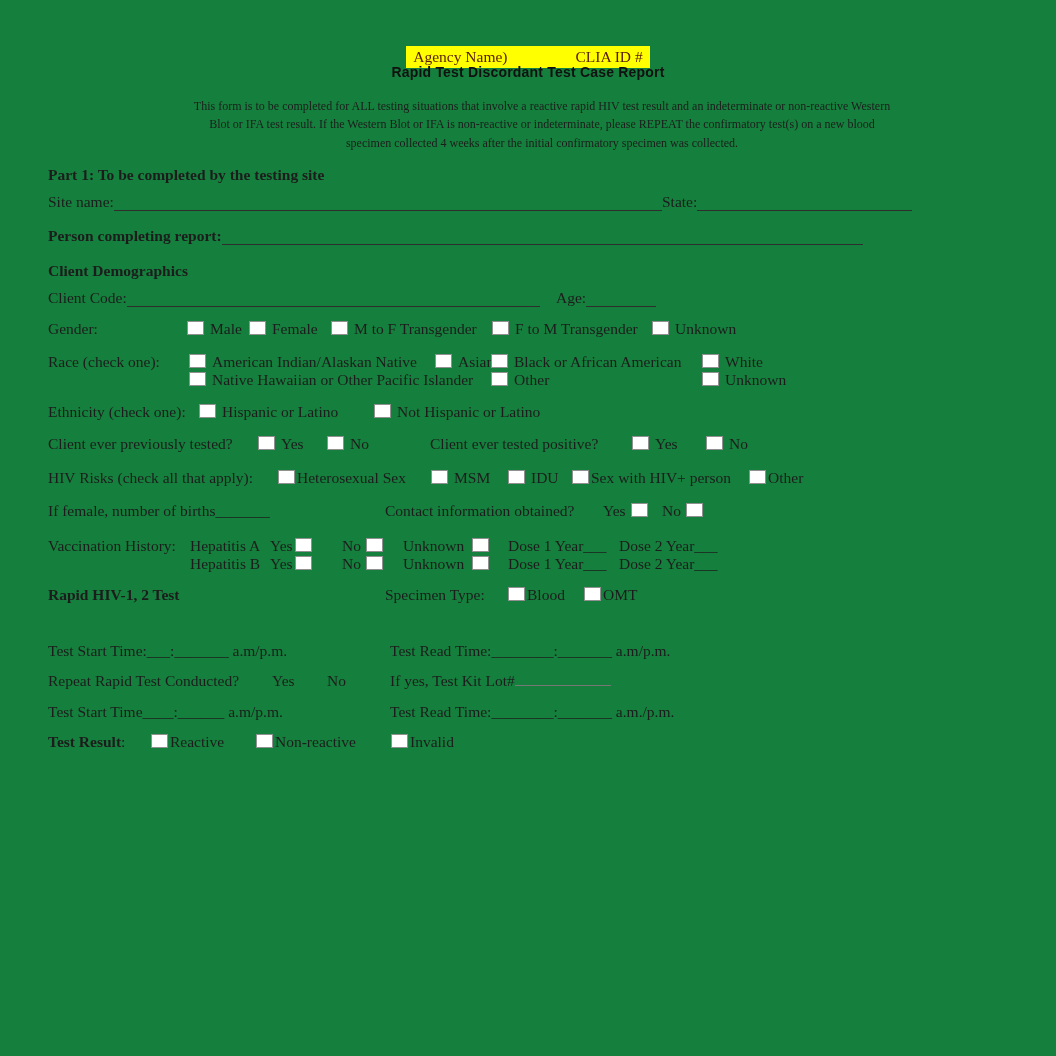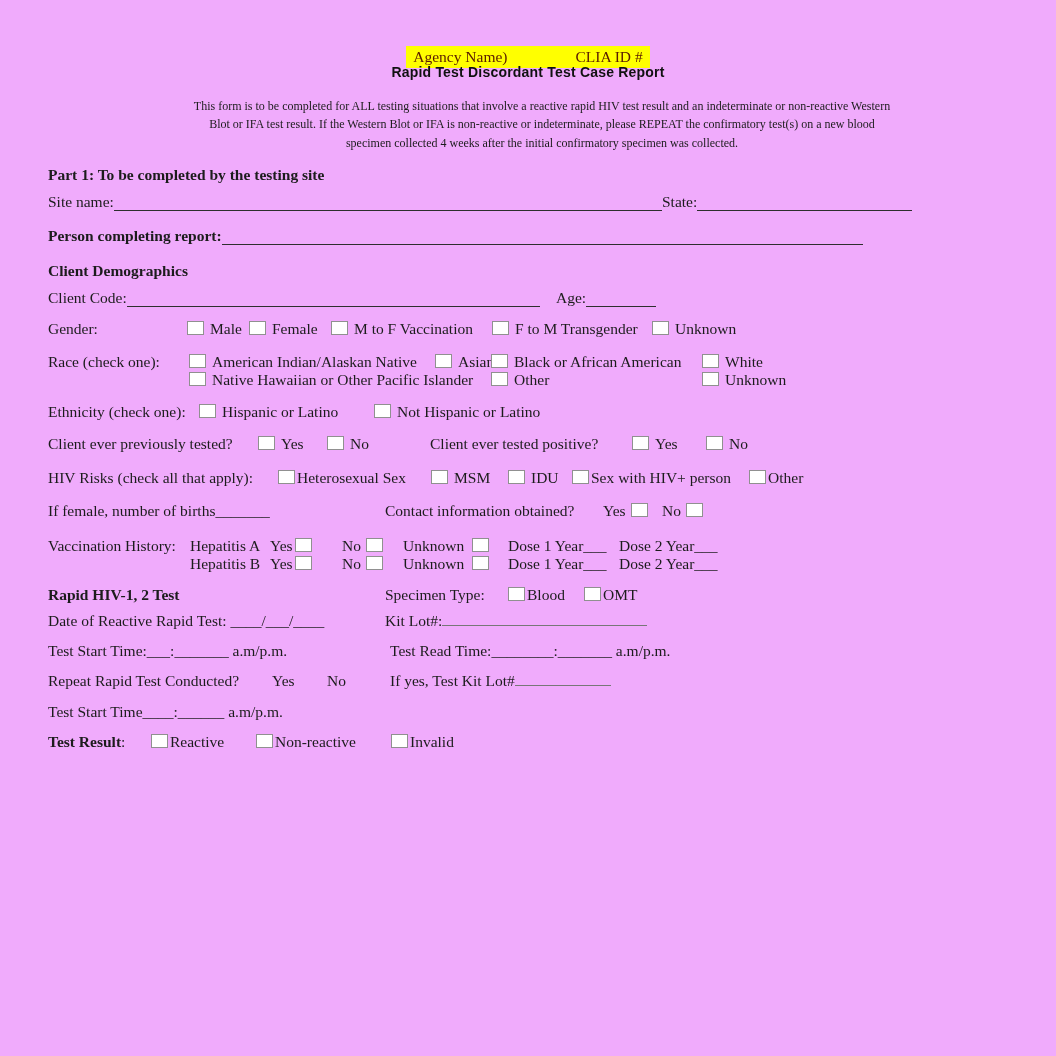--- a/index.html
+++ b/index.html
@@ -1,17 +1,17 @@
 <!DOCTYPE html>
 <html><head>
 <meta charset="utf-8">
 <style>
   html,body{margin:0;padding:0;background:#fff;}
   #page{
-    position:relative;width:1056px;height:1056px;background:#f0abfc;
+    position:relative;width:1056px;height:1056px;background:#15803d;
     font-family:"Liberation Serif", serif;color:#1c1c1c;overflow:hidden;
     outline:1px solid #ececec;
   }
   .row{
     position:absolute;left:48px;right:48px;height:20px;
     font-size:15.5px;line-height:19px;white-space:nowrap;
   }
   .abs{position:absolute;top:0;}
   .bold{font-weight:bold;}
   .center{left:0;right:0;text-align:center;}
@@ -79,21 +79,21 @@
     <span class="flexrow" style="width:100px;">
       <span>Age:</span>
       <span class="rule grow"></span>
     </span>
   </div>
 
   <div class="row" style="top:319px;">
     <span>Gender:</span>
     <span class="abs opt" style="left:139px;"><span class="cb"></span><span>Male</span></span>
     <span class="abs opt" style="left:201px;"><span class="cb"></span><span>Female</span></span>
-    <span class="abs opt" style="left:283px;"><span class="cb"></span><span>M to F Vaccination</span></span>
+    <span class="abs opt" style="left:283px;"><span class="cb"></span><span>M to F Transgender</span></span>
     <span class="abs opt" style="left:444px;"><span class="cb"></span><span>F to M Transgender</span></span>
     <span class="abs opt" style="left:604px;"><span class="cb"></span><span>Unknown</span></span>
   </div>
 
   <div class="row" style="top:352px;">
     <span>Race (check one):</span>
     <span class="abs opt" style="left:141px;"><span class="cb"></span><span>American Indian/Alaskan Native</span></span>
     <span class="abs opt" style="left:387px;"><span class="cb"></span><span>Asian</span></span>
     <span class="abs opt" style="left:443px;"><span class="cb"></span><span>Black or African American</span></span>
     <span class="abs opt" style="left:654px;"><span class="cb"></span><span>White</span></span>
@@ -153,39 +153,36 @@
     <span class="abs" style="left:571px;">Dose 2 Year___</span>
   </div>
 
   <div class="row" style="top:585px;">
     <span class="bold">Rapid HIV-1, 2 Test</span>
     <span class="abs" style="left:337px;">Specimen Type:</span>
     <span class="abs opt tight" style="left:460px;"><span class="cb"></span><span>Blood</span></span>
     <span class="abs opt tight" style="left:536px;"><span class="cb"></span><span>OMT</span></span>
   </div>
 
-  <div class="row" style="top:611px;">
-    <span>Date of Reactive Rapid Test: ____/___/____</span>
-    <span class="abs" style="left:337px;"><span>Kit Lot#:</span><span class="rule gray" style="width:205px;"></span></span>
-  </div>
 
   <div class="row" style="top:641px;">
     <span>Test Start Time:___:_______  a.m/p.m.</span>
     <span class="abs" style="left:342px;">Test Read Time:________:_______  a.m/p.m.</span>
   </div>
 
   <div class="row" style="top:671px;">
     <span>Repeat Rapid Test Conducted?</span>
     <span class="abs" style="left:224px;">Yes</span>
     <span class="abs" style="left:279px;">No</span>
     <span class="abs" style="left:342px;"><span>If yes, Test Kit Lot#</span><span class="rule gray" style="width:96px;"></span></span>
   </div>
 
   <div class="row" style="top:702px;">
     <span>Test Start Time____:______  a.m/p.m.</span>
+    <span class="abs" style="left:342px;">Test Read Time:________:_______  a.m./p.m.</span>
   </div>
 
   <div class="row" style="top:732px;">
     <span class="bold">Test Result</span><span>:</span>
     <span class="abs opt tight" style="left:103px;"><span class="cb"></span><span>Reactive</span></span>
     <span class="abs opt tight" style="left:208px;"><span class="cb"></span><span>Non-reactive</span></span>
     <span class="abs opt tight" style="left:343px;"><span class="cb"></span><span>Invalid</span></span>
   </div>
 
 </div>

